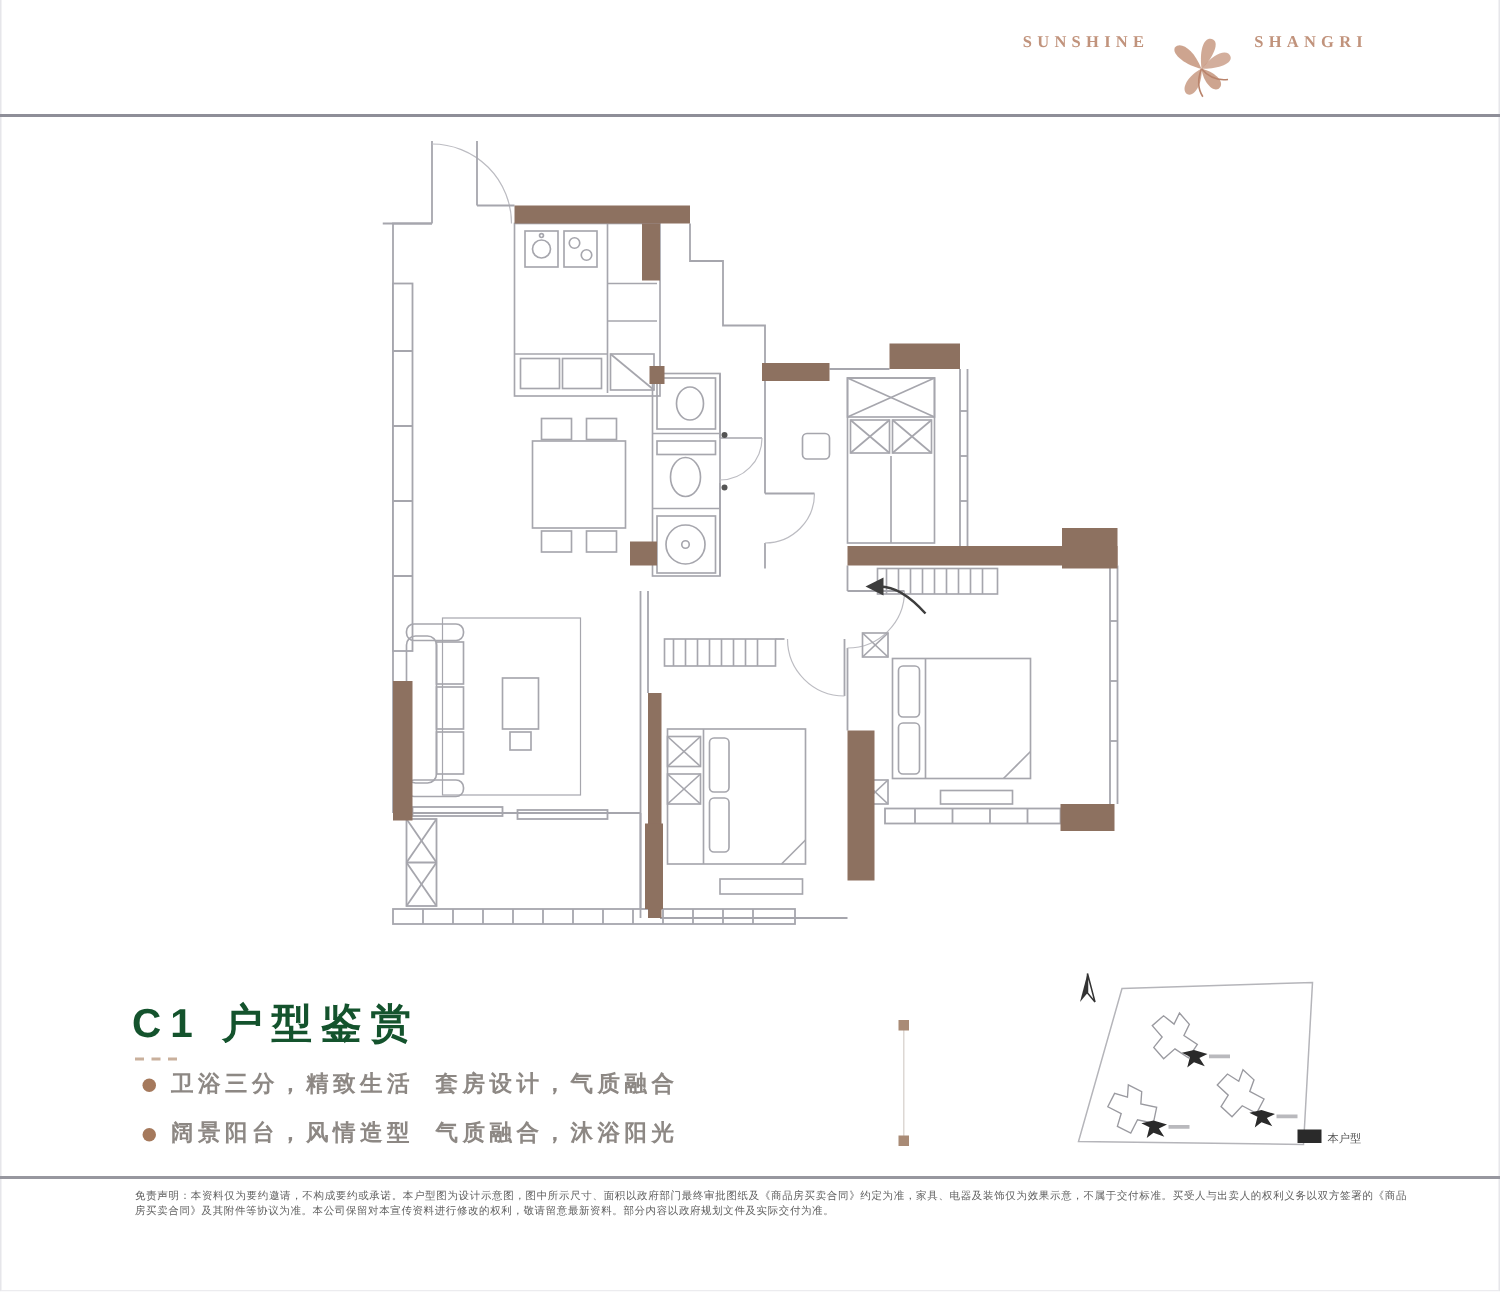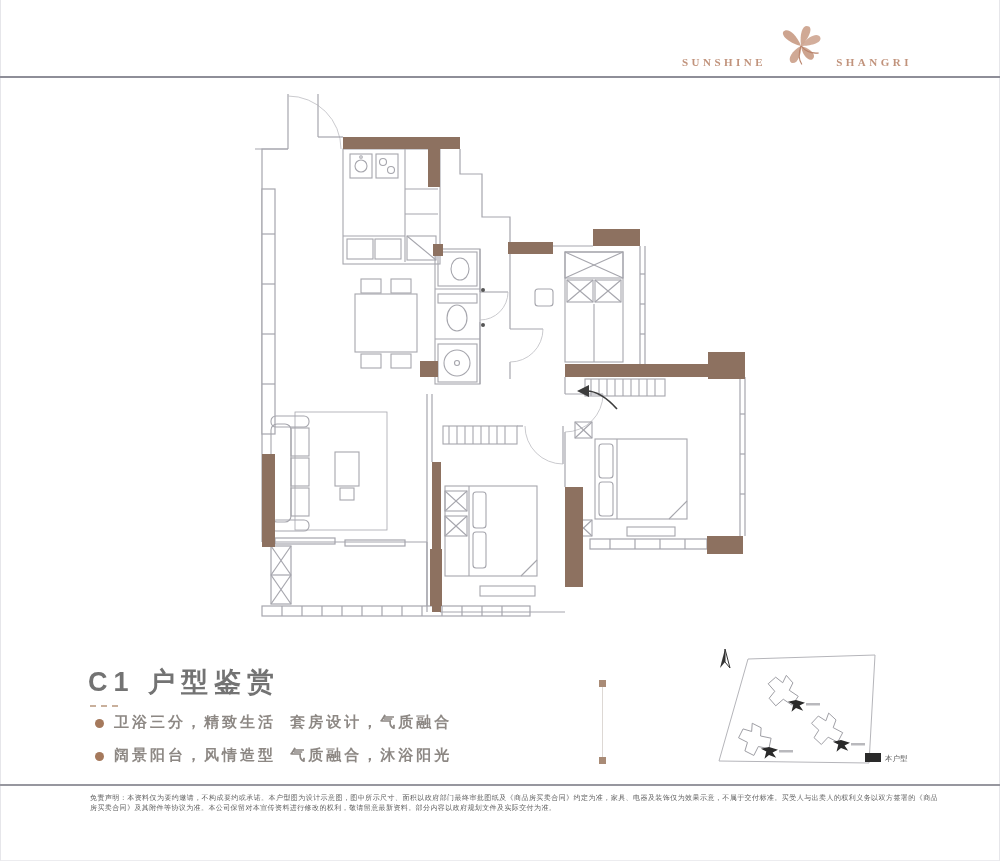--- a/index.html
+++ b/index.html
@@ -2,29 +2,29 @@
 <html><head>
 <meta charset="utf-8">
 <style>
   html,body{margin:0;padding:0;}
   body{
     width:1000px;height:861px;position:relative;background:#ffffff;
     font-family:"Liberation Sans", sans-serif;overflow:hidden;
   }
   .page-frame{position:absolute;inset:0;border-left:1px solid #e6e6ea;border-right:1px solid #e6e6ea;border-bottom:1px solid #ececef;pointer-events:none;}
   
-  .logo{position:absolute;top:22px;right:88px;display:flex;align-items:flex-end;gap:8px;
+  .logo{position:absolute;top:22px;right:88px;display:flex;align-items:flex-start;gap:8px;
         color:#c1937c;font-family:"Liberation Serif", serif;font-size:11px;letter-spacing:3.5px;font-weight:bold;}
   .logo .word{white-space:nowrap;}
   .header-rule{position:absolute;top:76px;left:0;width:1000px;height:2px;background:#8e8e98;}
   
   .plan{position:absolute;left:255px;top:93px;width:495px;height:532px;}
   
   .section-title{position:absolute;left:88px;top:664px;font-size:27px;font-weight:bold;
-                 color:#737373;letter-spacing:6px;font-family:"Liberation Sans", sans-serif;}
+                 color:#14532d;letter-spacing:6px;font-family:"Liberation Sans", sans-serif;}
   .title-dash{position:absolute;left:90px;top:705px;width:28px;border-top:2px dashed #c9b09c;}
   .bullet-row{position:absolute;left:95px;display:flex;align-items:flex-start;gap:10px;}
   .bullet-row .dot{width:9px;height:9px;border-radius:50%;background:#a5795c;margin-top:6px;flex:0 0 auto;}
   .bullet-row .txt{font-size:15px;font-weight:bold;color:#8d8884;letter-spacing:3px;white-space:pre;}
   .b1{top:713px;} .b2{top:746px;}
   
   .vdiv{position:absolute;left:602px;top:684px;width:1px;height:76px;background:#ddd8d4;}
   .vdiv .sq{position:absolute;left:-3px;width:7px;height:7px;background:#a98b76;}
   .vdiv .sq.top{top:-4px;} .vdiv .sq.bot{bottom:-4px;}
   

